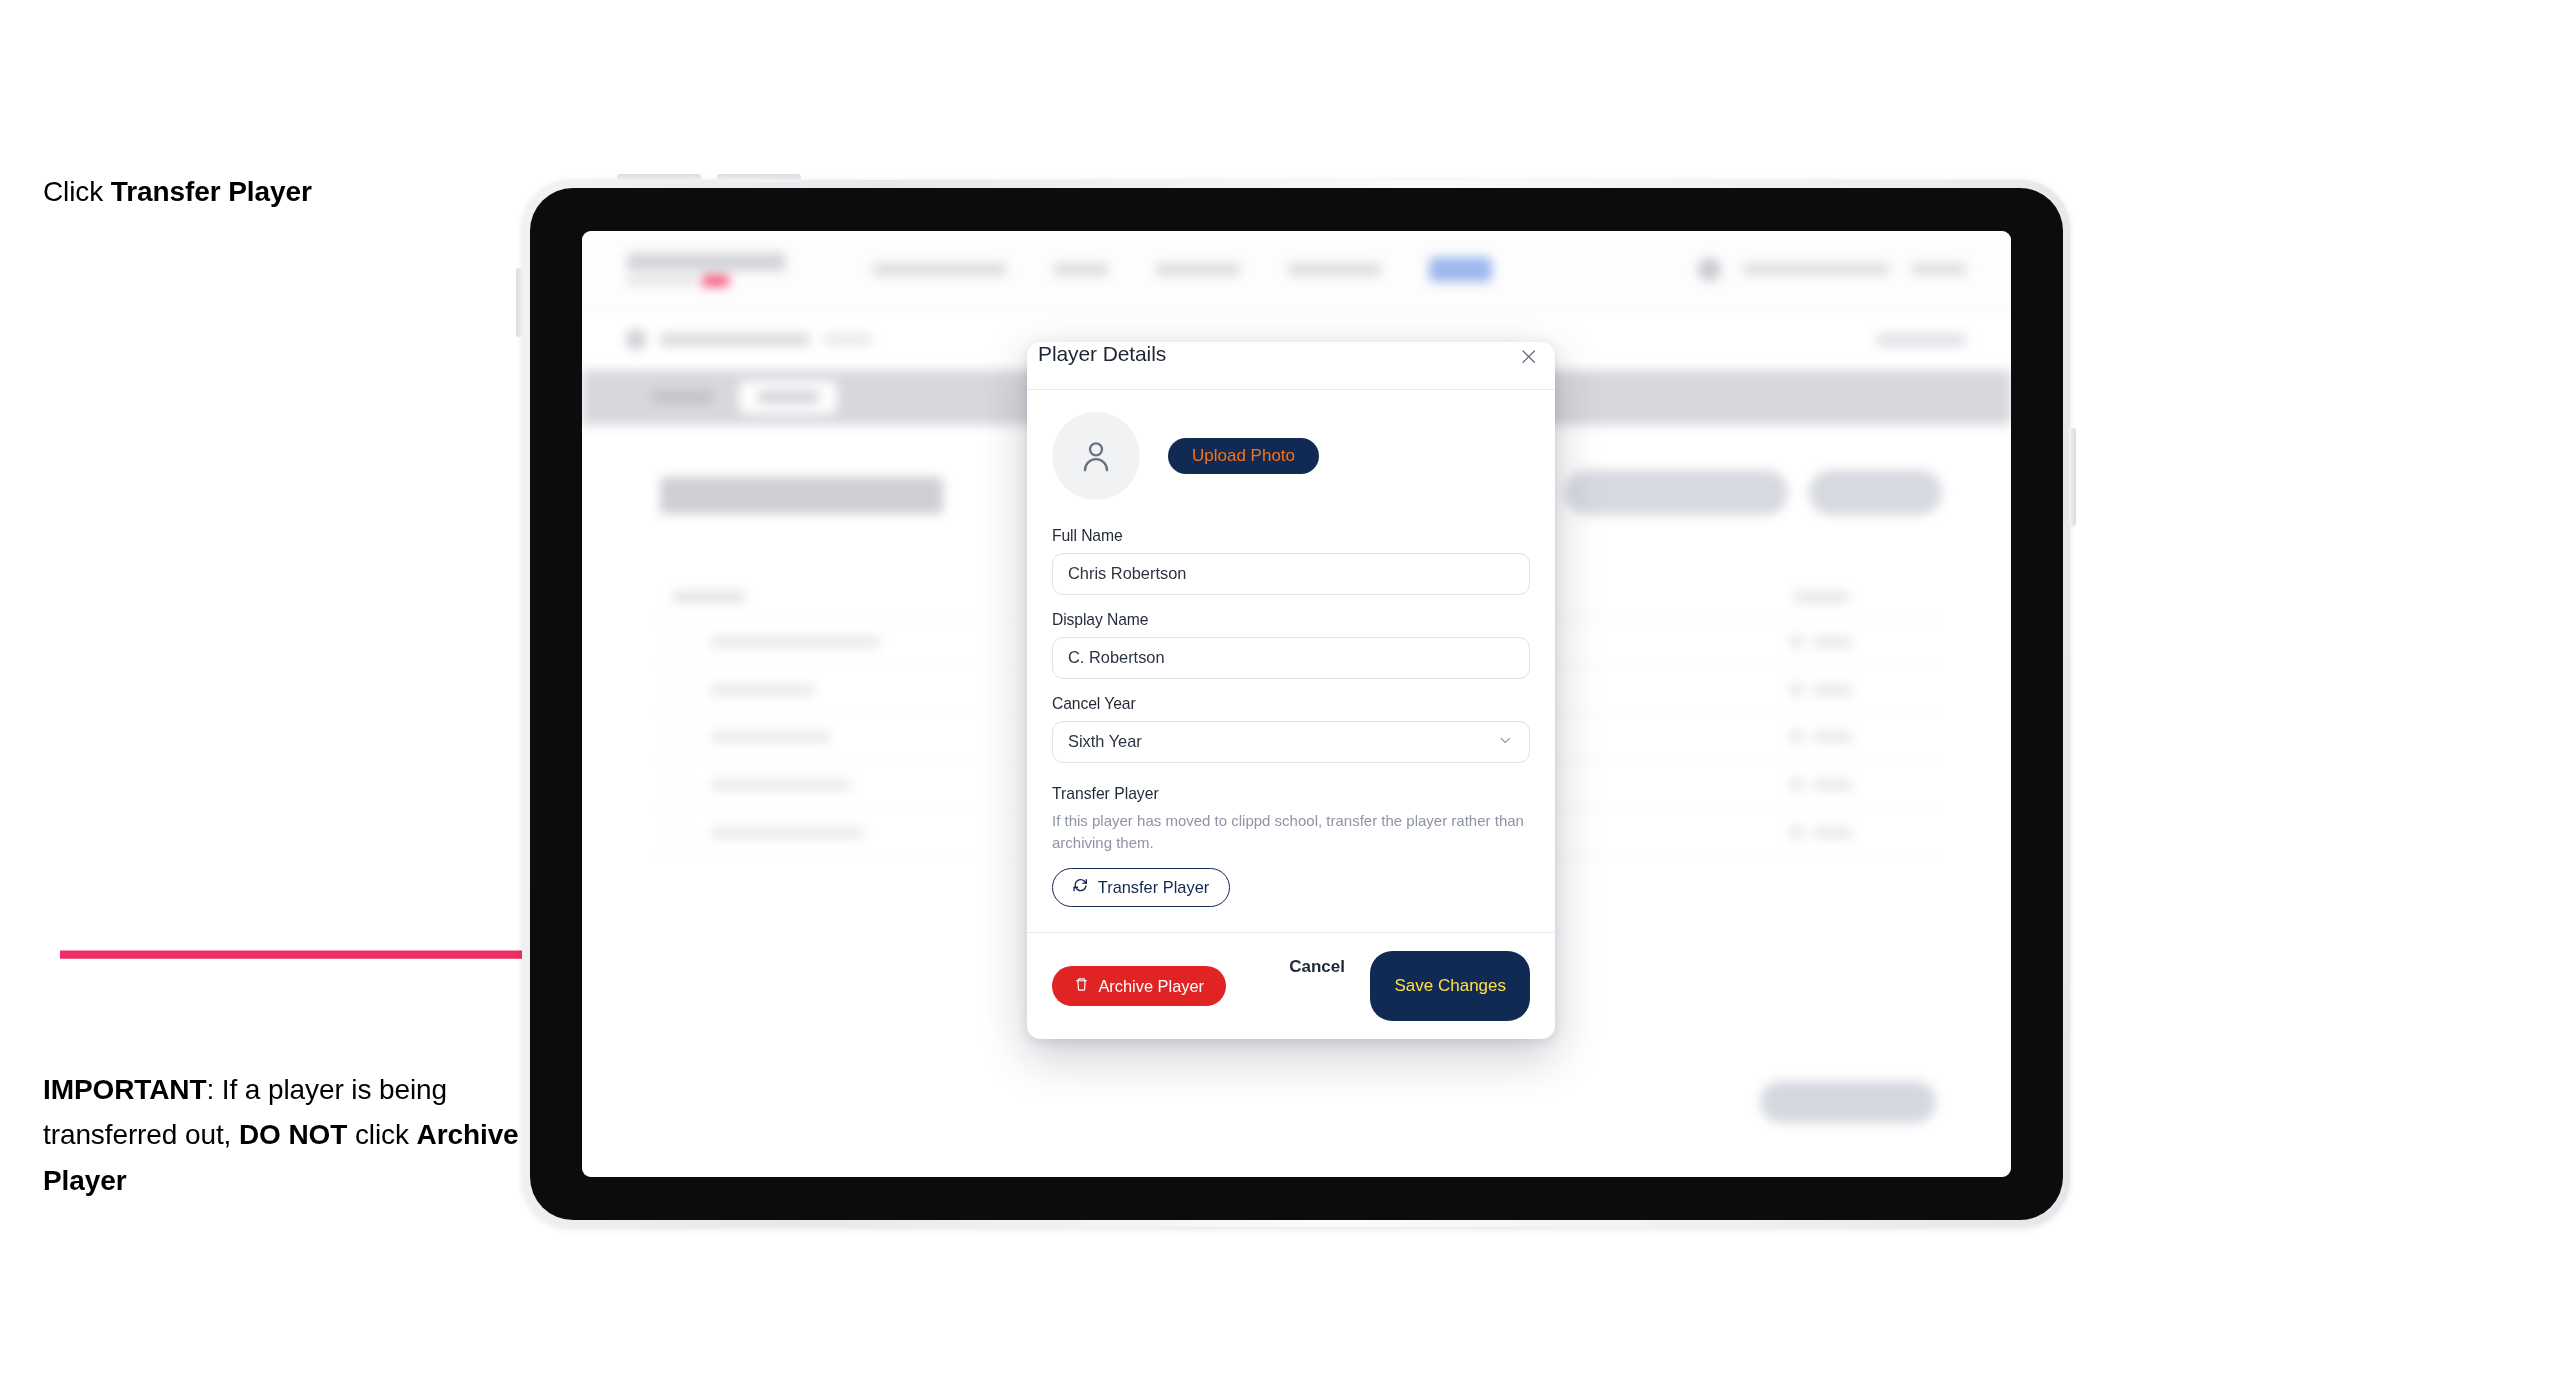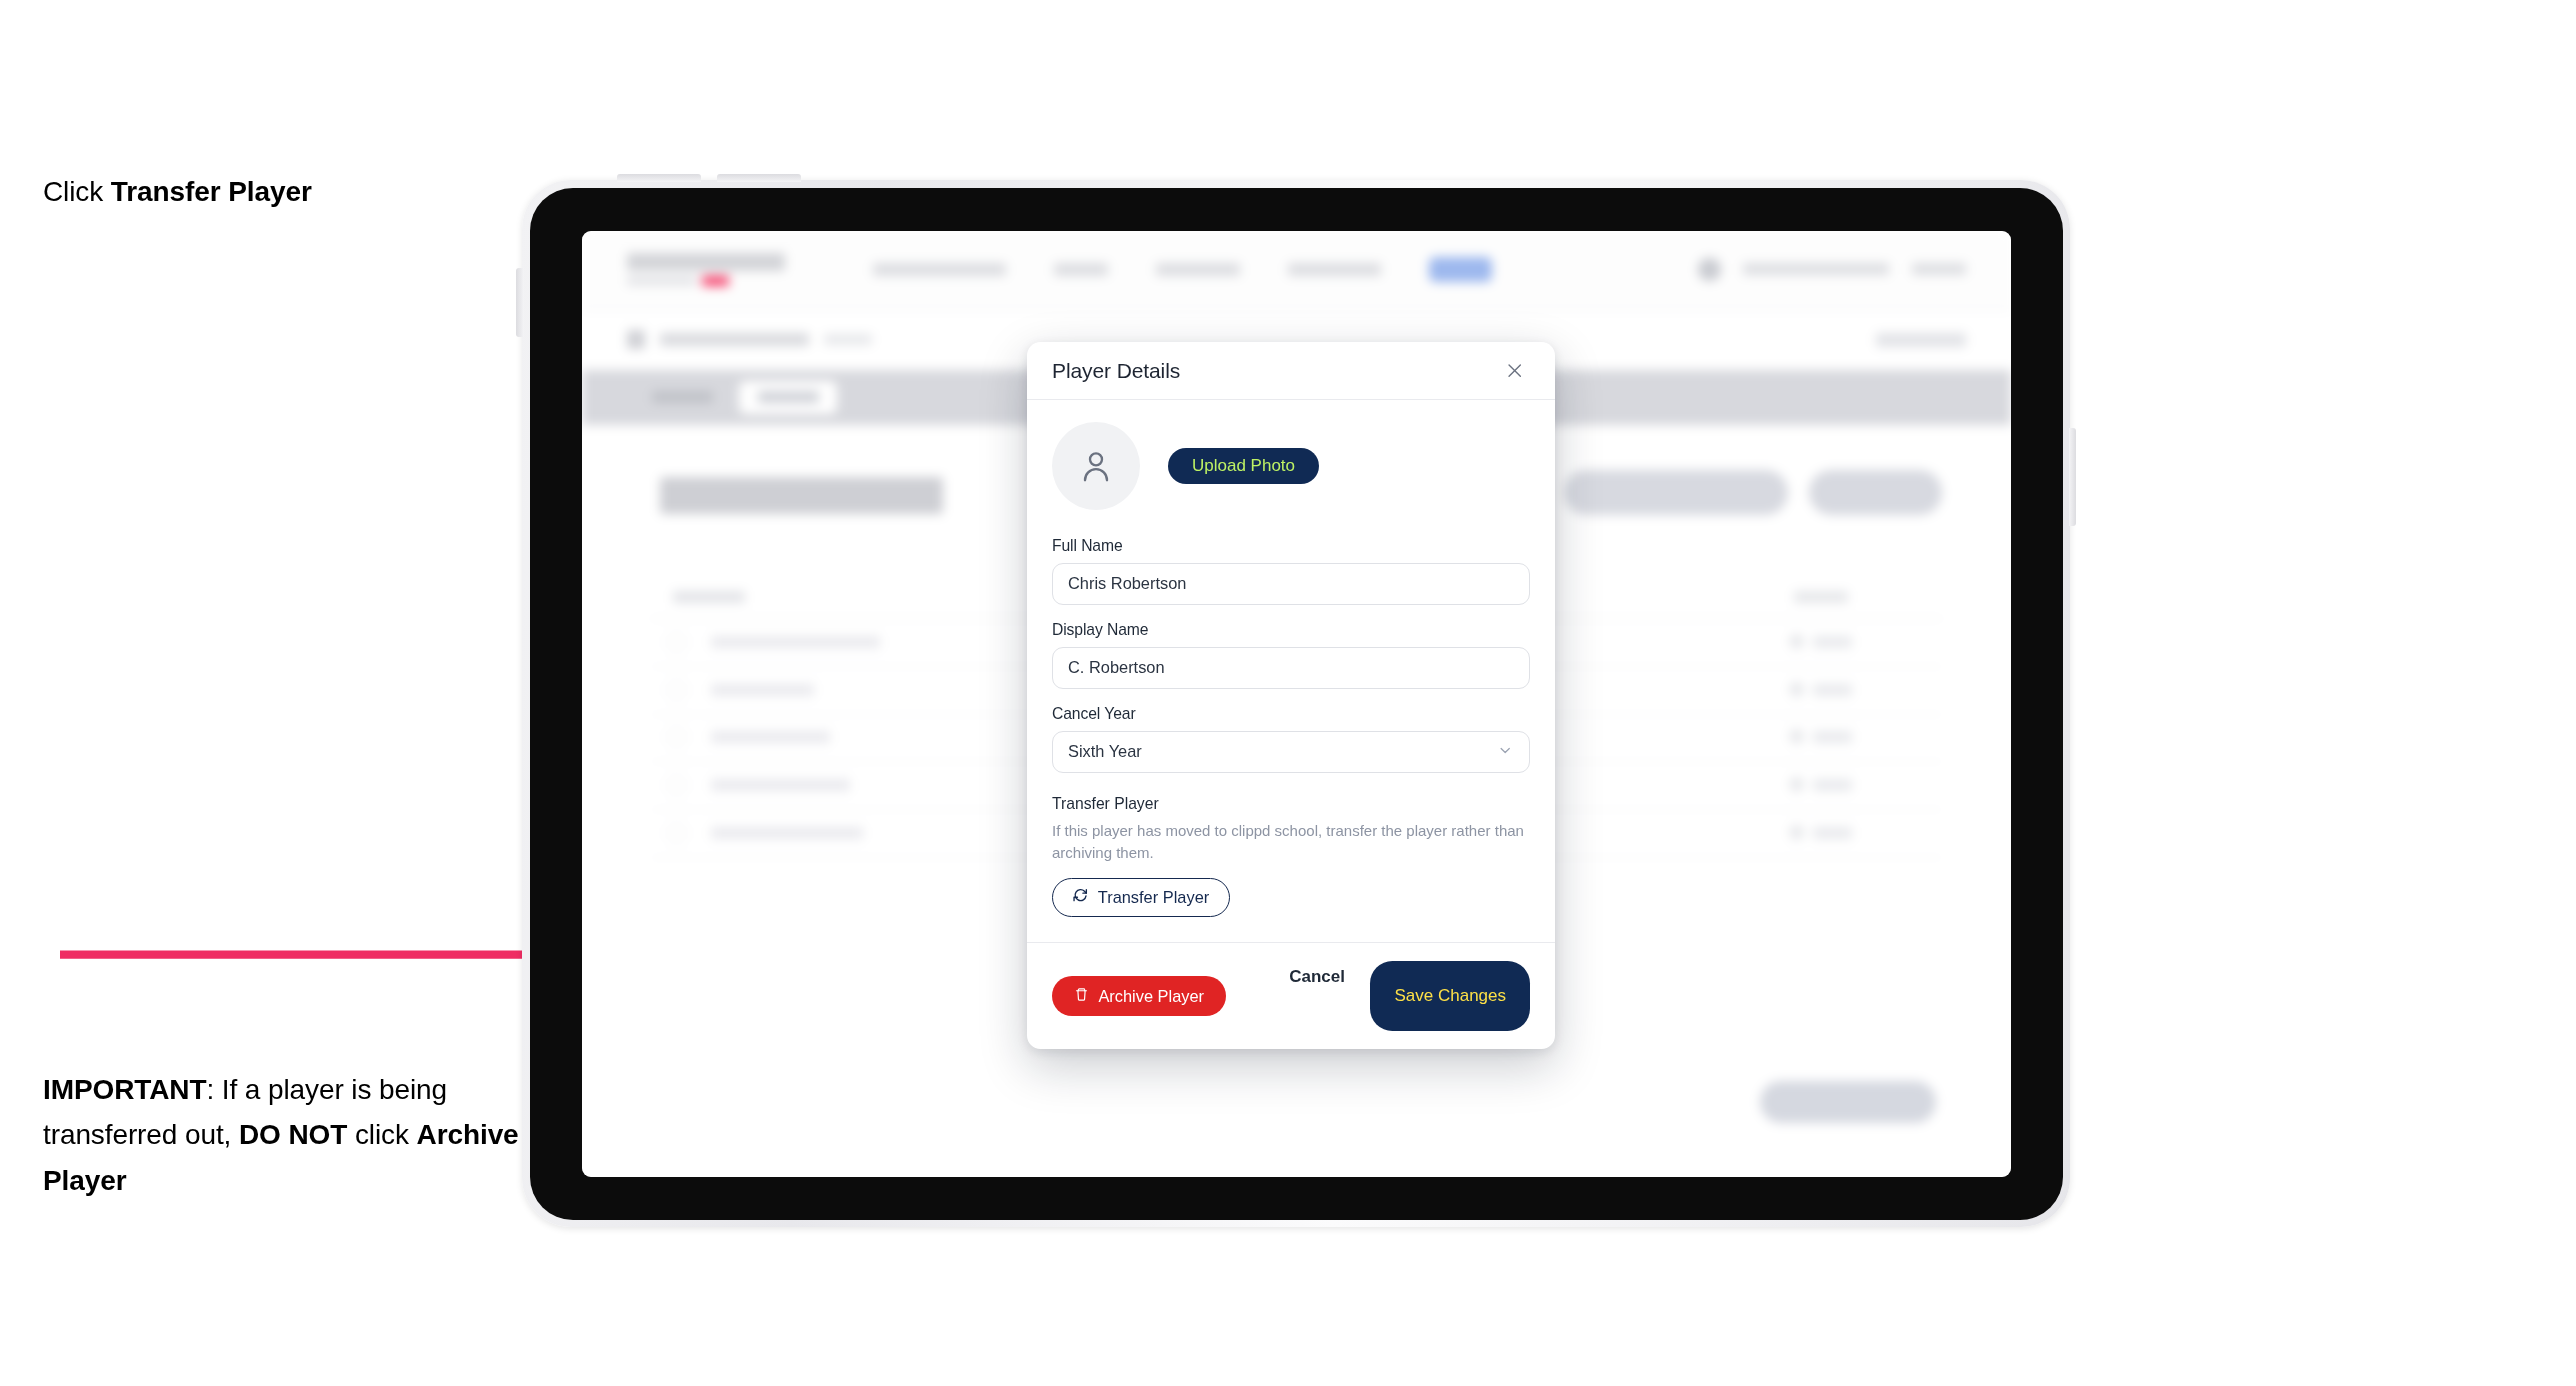--- a/index.html
+++ b/index.html
@@ -245,25 +245,24 @@
     left: 1027px;
     top: 342px;
     width: 528px;
     background: #ffffff;
     border-radius: 13.4px;
     box-shadow: 0 16.4px 48px rgba(15,23,42,0.22), 0 3px 10.4px rgba(15,23,42,0.10);
     overflow: hidden;
     z-index: 40;
   }
   .modal-header {
-    height: 58px;
+    height: 48px;
     border-bottom: 0.7px solid #e9eaee;
     display: flex;
-    align-items: center;
-    padding: 0 25px;
+    padding: 0 11px;
   }
   .modal-title {
     font-size: 21px;
     color: #1e2532;
     letter-spacing: -0.1px;
   }
   .modal-close {
     margin-left: auto;
     width: 30px; height: 30px;
     display: flex; align-items: center; justify-content: center;
@@ -274,21 +273,21 @@
 
   .avatar-row { display: flex; align-items: center; gap: 28px; margin-bottom: 27px; }
   .avatar-circle {
     width: 88px; height: 88px;
     border-radius: 50%;
     background: #f1f2f4;
     display: flex; align-items: center; justify-content: center;
   }
   .upload-btn {
     background: #102a54;
-    color: #bef264;
+    color: #f97316;
     border: none;
     border-radius: 22.4px;
     padding: 8px 24px;
     font-size: 17px;
     font-family: "Liberation Sans", sans-serif;
     cursor: pointer;
   }
 
   .field { margin-bottom: 16.4px; }
   .field-label {

